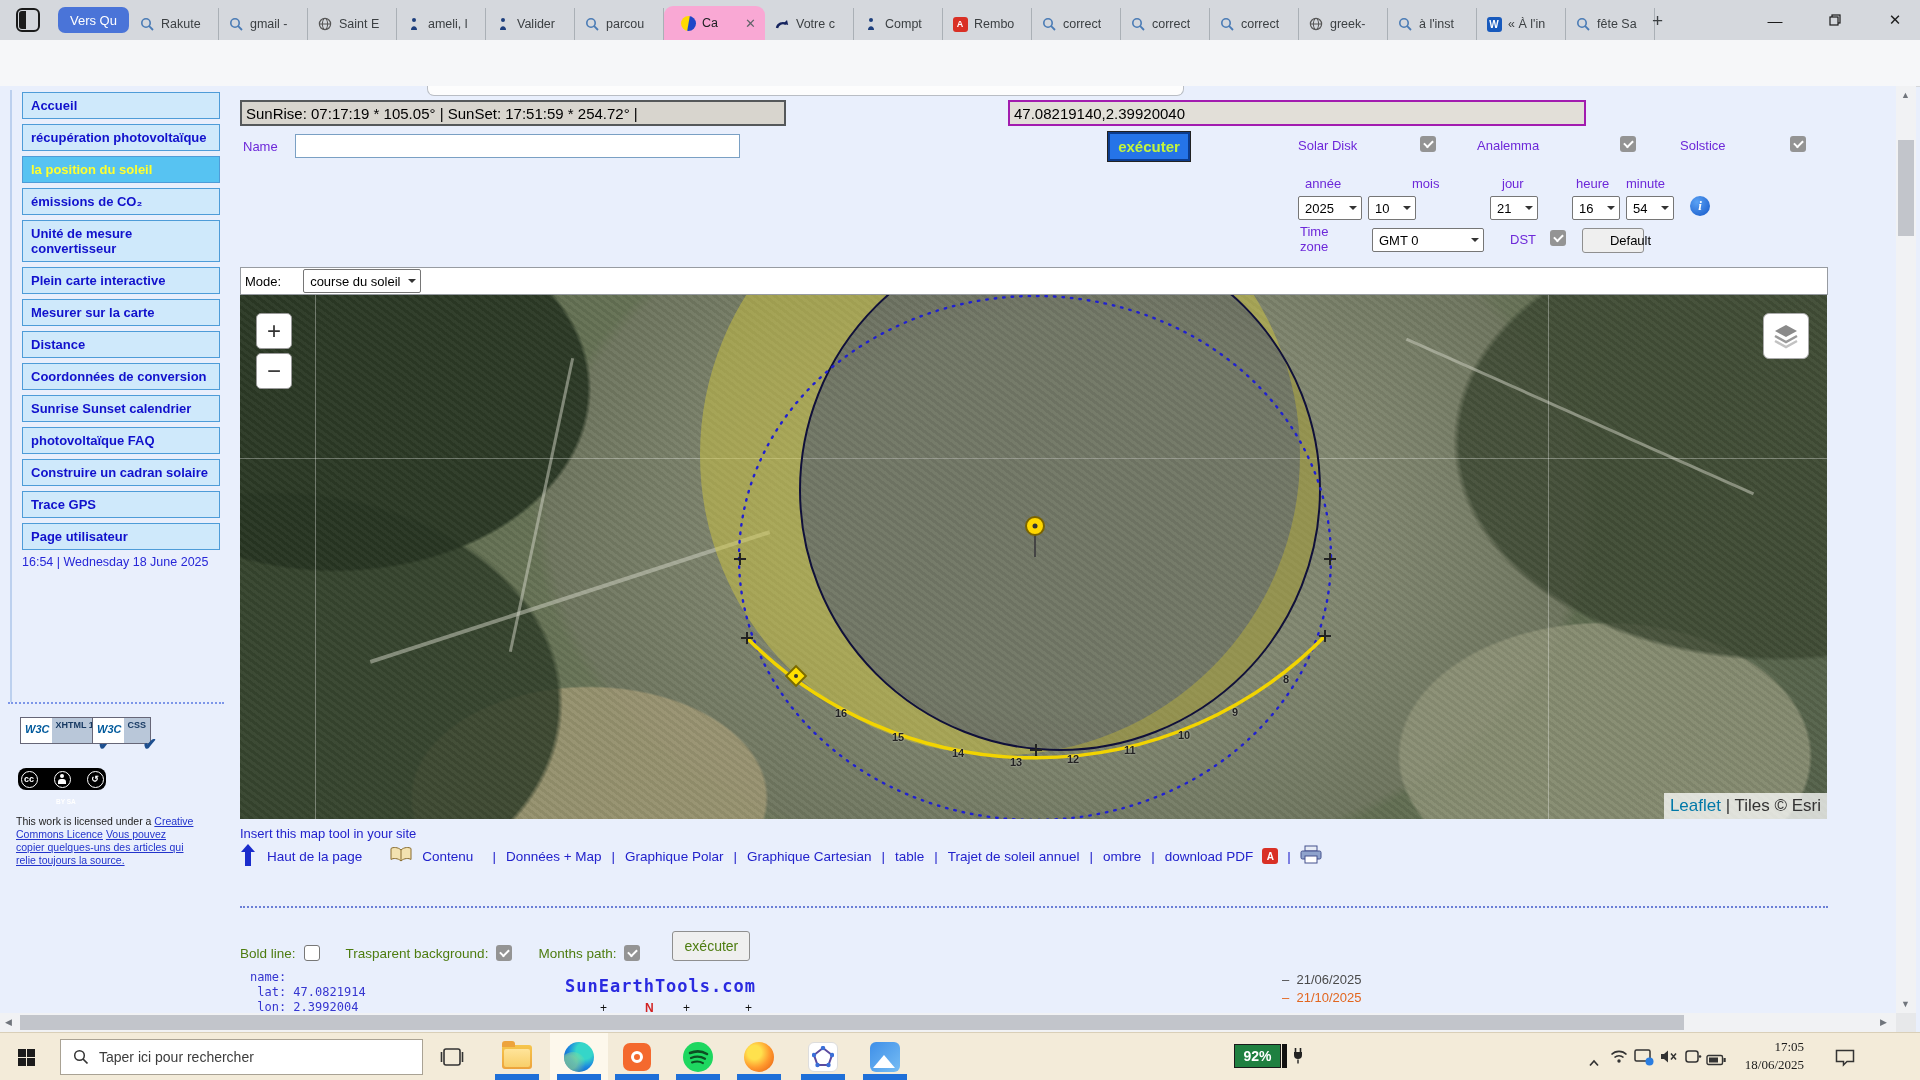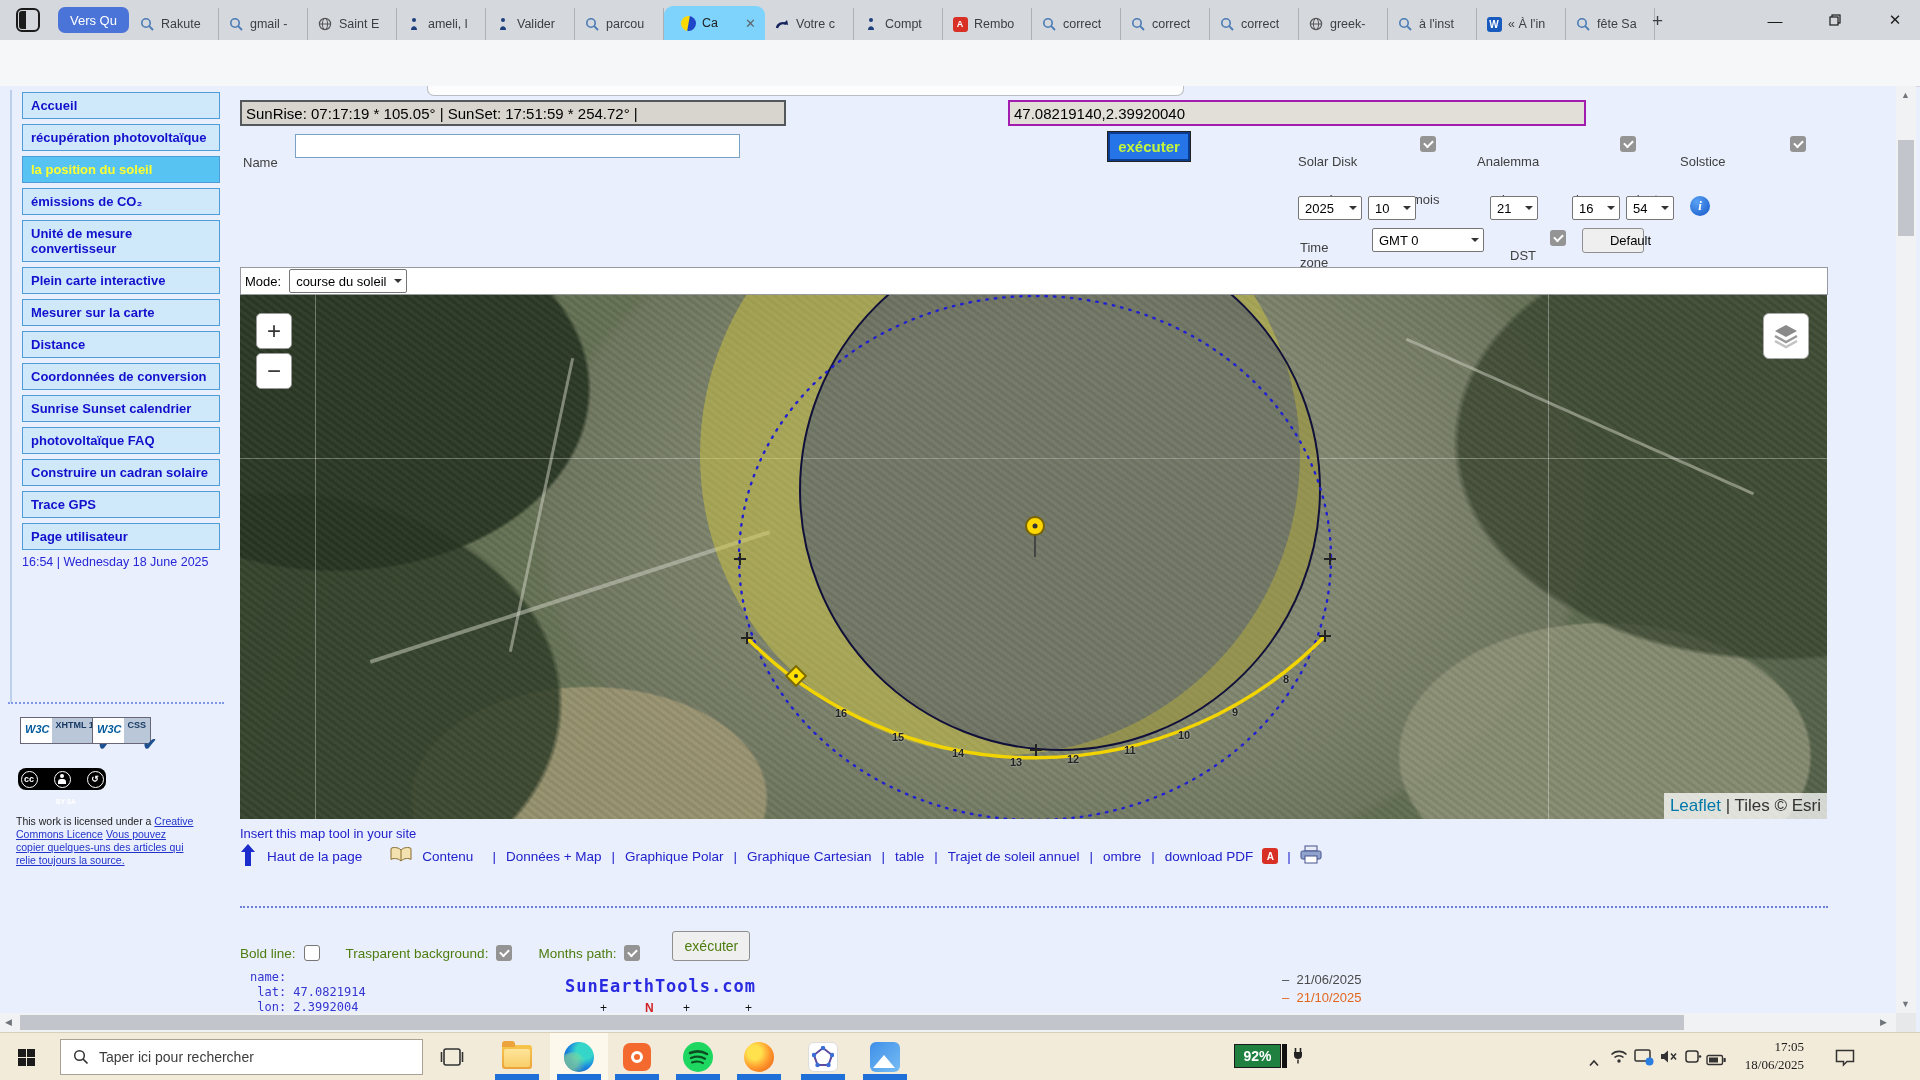--- a/index.html
+++ b/index.html
@@ -6,21 +6,21 @@
     font-family:"Liberation Sans",sans-serif;background:#e9effc;}
   
   #tabbar{position:absolute;top:0;left:0;width:1920px;height:40px;background:#d5d8dd;}
   #winicon{position:absolute;left:16px;top:8px;width:24px;height:24px;border:2px solid #1b1b1b;border-radius:6px;box-sizing:border-box;}
   #winicon::before{content:"";position:absolute;left:1px;top:1px;bottom:1px;width:7px;background:#1b1b1b;border-radius:3px 0 0 3px;}
   #tabgroup{position:absolute;left:58px;top:7px;height:26px;padding:0 12px;background:#4a74d8;border-radius:7px;
     color:#fff;font-size:13px;display:flex;align-items:center;white-space:nowrap;overflow:hidden;max-width:58px;}
   .tabs{position:absolute;left:130px;top:4px;display:flex;height:36px;align-items:flex-end;}
   .tab{width:70px;height:32px;display:flex;align-items:center;gap:6px;padding:0 9px;font-size:12.5px;color:#3c4043;
     white-space:nowrap;overflow:hidden;border-right:1px solid #aab0b6;flex:none;}
-  .tab.active{background:#7dd3fc;border-radius:9px 9px 0 0;height:34px;width:76px;border-right:none;color:#202124;padding-left:16px;}
+  .tab.active{background:#f9a8d4;border-radius:9px 9px 0 0;height:34px;width:76px;border-right:none;color:#202124;padding-left:16px;}
   .tab .lbltxt{overflow:hidden;text-overflow:clip;white-space:nowrap;}
   .fav{width:16px;height:16px;flex:none;display:flex;align-items:center;justify-content:center;}
   .fav-sun{width:15px;height:15px;border-radius:50%;background:linear-gradient(100deg,#ffd900 47%,#1f46c8 53%);}
   .fav-pdf{width:15px;height:15px;border-radius:3px;background:#d93025;color:#fff;font-size:9px;font-weight:bold;display:flex;align-items:center;justify-content:center;}
   .fav-word{width:15px;height:15px;border-radius:3px;background:#185abd;color:#fff;font-size:10px;font-weight:bold;display:flex;align-items:center;justify-content:center;}
   .closeX{margin-left:auto;color:#5f6368;font-size:13px;}
   #newtab{position:absolute;left:1652px;top:10px;font-size:19px;color:#3c4043;}
   .winctl{position:absolute;top:0;height:40px;width:46px;display:flex;align-items:center;justify-content:center;color:#1b1b1b;font-size:15px;}
   
   #addrbar{position:absolute;top:40px;left:0;width:1920px;height:46px;background:#f6f7f9;border-bottom:1px solid #d4d7db;}
@@ -61,36 +61,36 @@
   .person::before{content:"";position:absolute;left:5px;top:2.5px;width:4px;height:4px;border-radius:50%;background:#fff;}
   .person::after{content:"";position:absolute;left:3px;top:7.5px;width:8px;height:5px;border-radius:3px 3px 0 0;background:#fff;}
   #ccbysa{position:absolute;left:56px;top:712px;color:#fff;font-size:6.5px;font-weight:bold;}
   #license{position:absolute;left:16px;top:729px;width:180px;font-size:10.5px;line-height:13px;color:#222;}
   #license a{color:#2233cc;text-decoration:underline;}
   
   #sunbar{position:absolute;left:240px;top:14px;width:546px;height:26px;background:#d8d5ce;border:2px solid #55585a;
     box-sizing:border-box;font-size:15px;color:#000;display:flex;align-items:center;padding-left:4px;white-space:nowrap;}
   #coords{position:absolute;left:1008px;top:14px;width:578px;height:26px;background:#e2dfd8;border:2px solid #a21caf;
     box-sizing:border-box;font-size:15px;color:#000;display:flex;align-items:center;padding-left:4px;}
-  .flbl{position:absolute;font-size:13px;color:#404040;white-space:nowrap;margin-top:16px;}
+  .flbl{position:absolute;font-size:13px;color:#6d28d9;white-space:nowrap;}
   #nameinput{position:absolute;left:295px;top:48px;width:445px;height:24px;background:#fff;border:1px solid #7aa0c4;box-sizing:border-box;}
   #execTop{position:absolute;left:1108px;top:46px;width:82px;height:29px;background:#2574e8;border:2px solid #0b3b8c;outline:1px solid #222;
     color:#c3f53c;font-weight:bold;font-size:15px;display:flex;align-items:center;justify-content:center;box-sizing:border-box;}
   .cb{position:absolute;width:16px;height:16px;background:#949494;border-radius:3px;}
   .cb::after{content:"";position:absolute;left:3.5px;top:4px;width:7px;height:4px;border-left:2px solid #fff;border-bottom:2px solid #fff;transform:rotate(-45deg);}
   .sel{position:absolute;height:24px;background:#fff;border:1px solid #767676;border-radius:2px;box-sizing:border-box;
     font-size:13px;color:#000;display:flex;align-items:center;justify-content:space-between;padding:0 4px 0 6px;}
   .sel::after{content:"";border:4px solid transparent;border-top-color:#333;margin:4px 0 0 6px;}
   #infoic{position:absolute;left:1690px;top:110px;width:20px;height:20px;border-radius:50%;
     background:radial-gradient(circle at 35% 30%,#5aa2f5,#1457c8);color:#fff;font-size:13px;font-weight:bold;font-style:italic;
     display:flex;align-items:center;justify-content:center;font-family:"Liberation Serif",serif;}
   #defaultBtn{position:absolute;left:1582px;top:142px;width:62px;height:25px;background:#efefef;border:1px solid #8f8f8f;border-radius:3px;
     font-size:13px;display:flex;align-items:center;justify-content:center;box-sizing:border-box;padding-left:35px;}
   #modebar{position:absolute;left:240px;top:181px;width:1588px;height:28px;background:#fff;border:1px solid #979ba1;
-    box-sizing:border-box;display:flex;align-items:center;padding-left:4px;gap:8px;font-size:13px;}
+    box-sizing:border-box;display:flex;align-items:center;padding-left:4px;gap:22px;font-size:13px;}
   #modesel{position:relative;height:24px;background:#fff;border:1px solid #767676;border-radius:2px;box-sizing:border-box;
     font-size:13px;display:flex;align-items:center;padding:0 4px 0 6px;}
   #modesel::after{content:"";border:4px solid transparent;border-top-color:#333;margin:4px 0 0 8px;}
   
   #map{position:absolute;left:240px;top:209px;width:1587px;height:524px;overflow:hidden;background:
     radial-gradient(420px 300px at 6% 18%,rgba(38,52,33,.9) 0 60%,transparent 61%),
     radial-gradient(520px 380px at 2% 78%,rgba(47,61,40,.85) 0 55%,transparent 56%),
     radial-gradient(640px 430px at 97% 28%,rgba(58,70,48,.8) 0 50%,transparent 51%),
     radial-gradient(340px 220px at 86% 88%,rgba(144,148,121,.8) 0 60%,transparent 61%),
     radial-gradient(320px 200px at 22% 96%,rgba(169,158,120,.7) 0 55%,transparent 56%),

